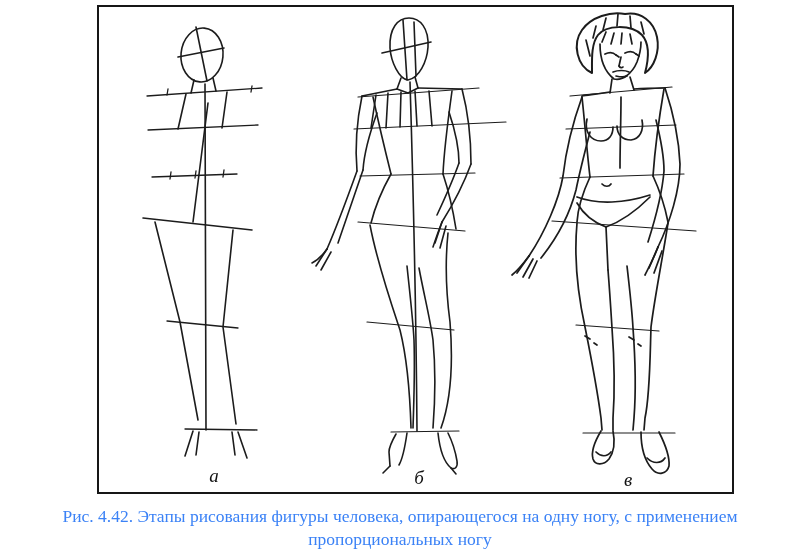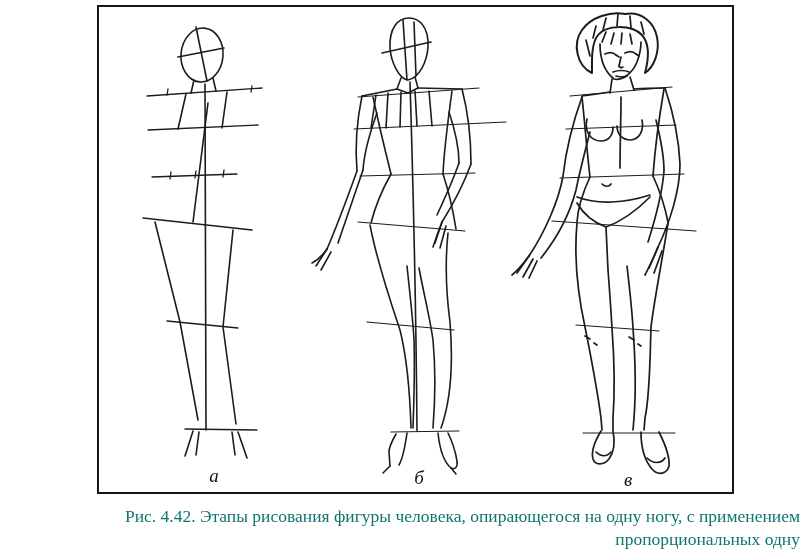--- a/index.html
+++ b/index.html
@@ -15,22 +15,22 @@
   .art{position:absolute;left:0;top:0;pointer-events:none;}
   .panel-label{
     position:absolute;transform:translateX(-50%);
     font-style:italic;font-size:19px;color:#111;line-height:20px;
     font-family:"Liberation Serif", serif;
   }
   #lbl-a{left:214px;top:466px;}
   #lbl-b{left:419px;top:468px;}
   #lbl-v{left:628px;top:470px;}
   .caption{
-    position:absolute;left:0;top:505px;width:800px;text-align:right;
-    color:#0f766e;font-size:17.5px;line-height:23px;
+    position:absolute;left:0;top:505px;width:800px;text-align:center;
+    color:#3b82f6;font-size:17.5px;line-height:23px;
     font-family:"Liberation Serif", serif;
   }
   .caption div{white-space:nowrap;}
 </style>
 </head>
 <body>
 
 <div class="frame"></div>
 
 <svg class="art" width="800" height="559" viewBox="0 0 800 559" fill="none" stroke="#1c1c1c" stroke-linecap="round" stroke-linejoin="round">
@@ -195,14 +195,14 @@
     </g>
   </g>
 </svg>
 
 <span class="panel-label" id="lbl-a">а</span>
 <span class="panel-label" id="lbl-b">б</span>
 <span class="panel-label" id="lbl-v">в</span>
 
 <div class="caption">
   <div>Рис. 4.42. Этапы рисования фигуры человека, опирающегося на одну ногу, с применением</div>
-  <div>пропорциональных одну</div>
+  <div>пропорциональных ногу</div>
 </div>
 
 </body></html>

